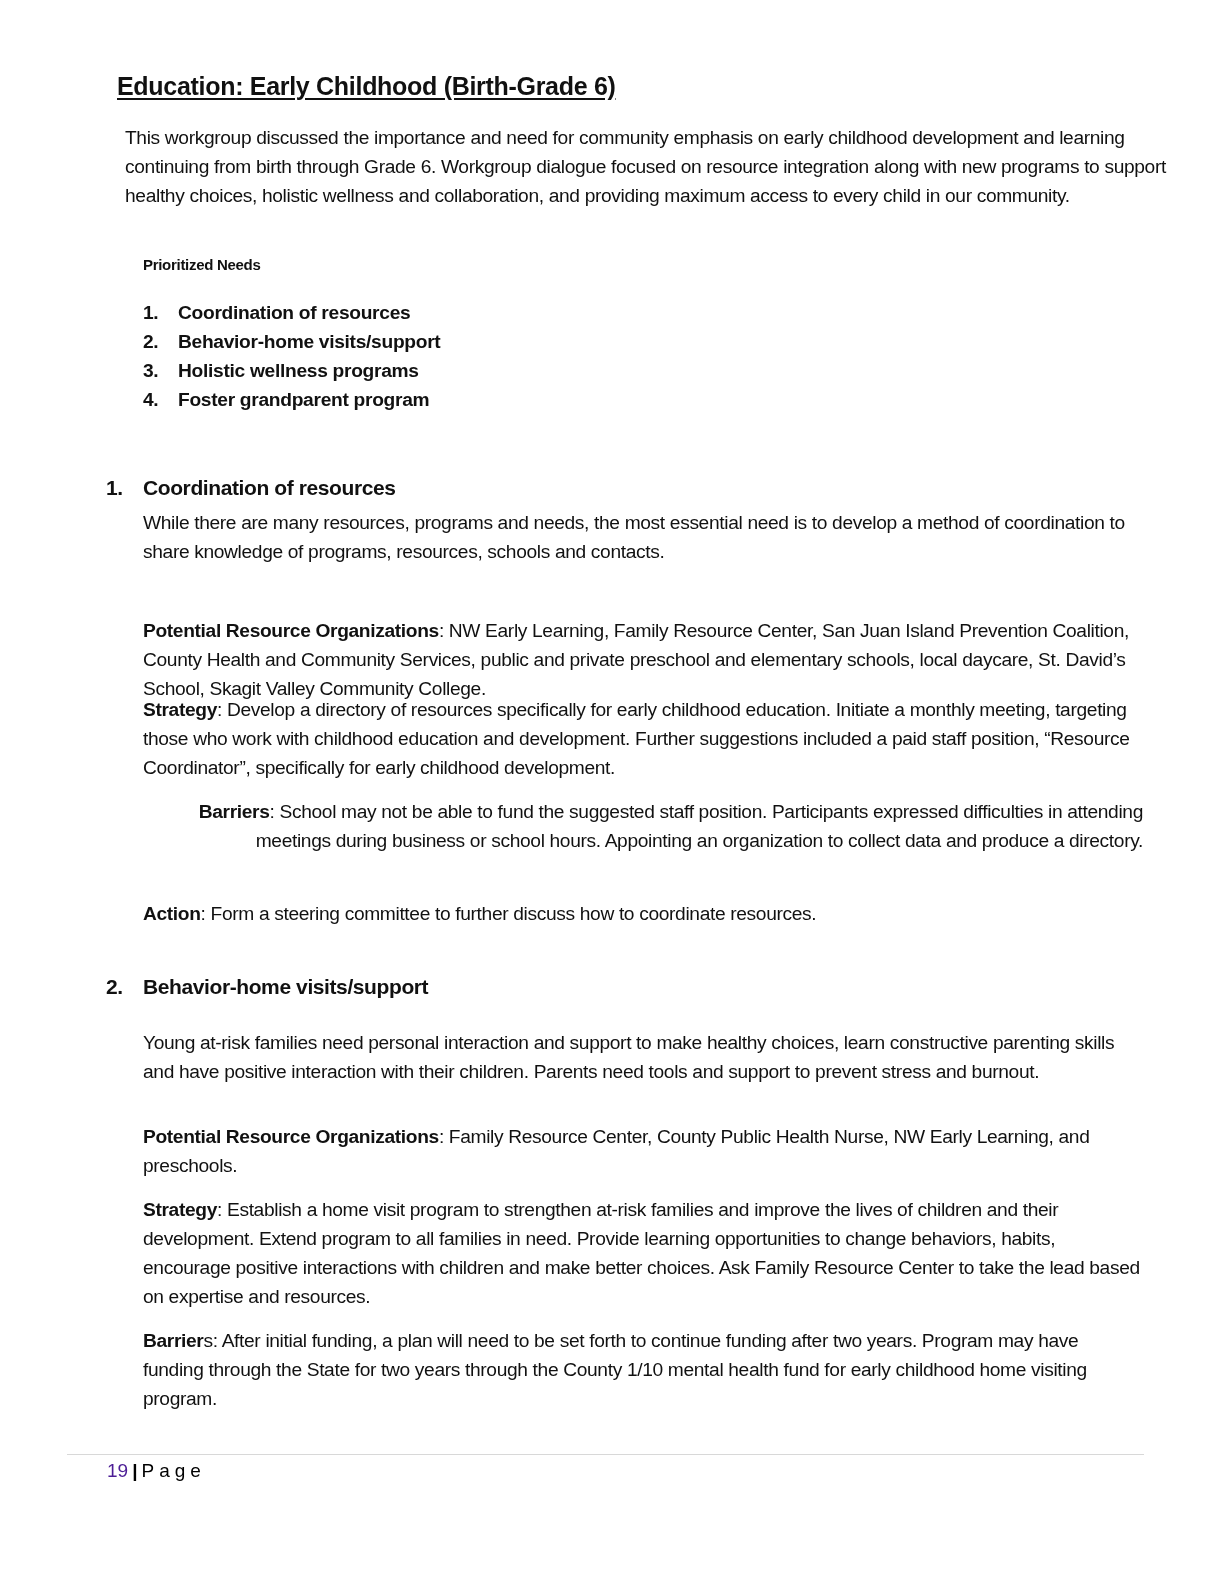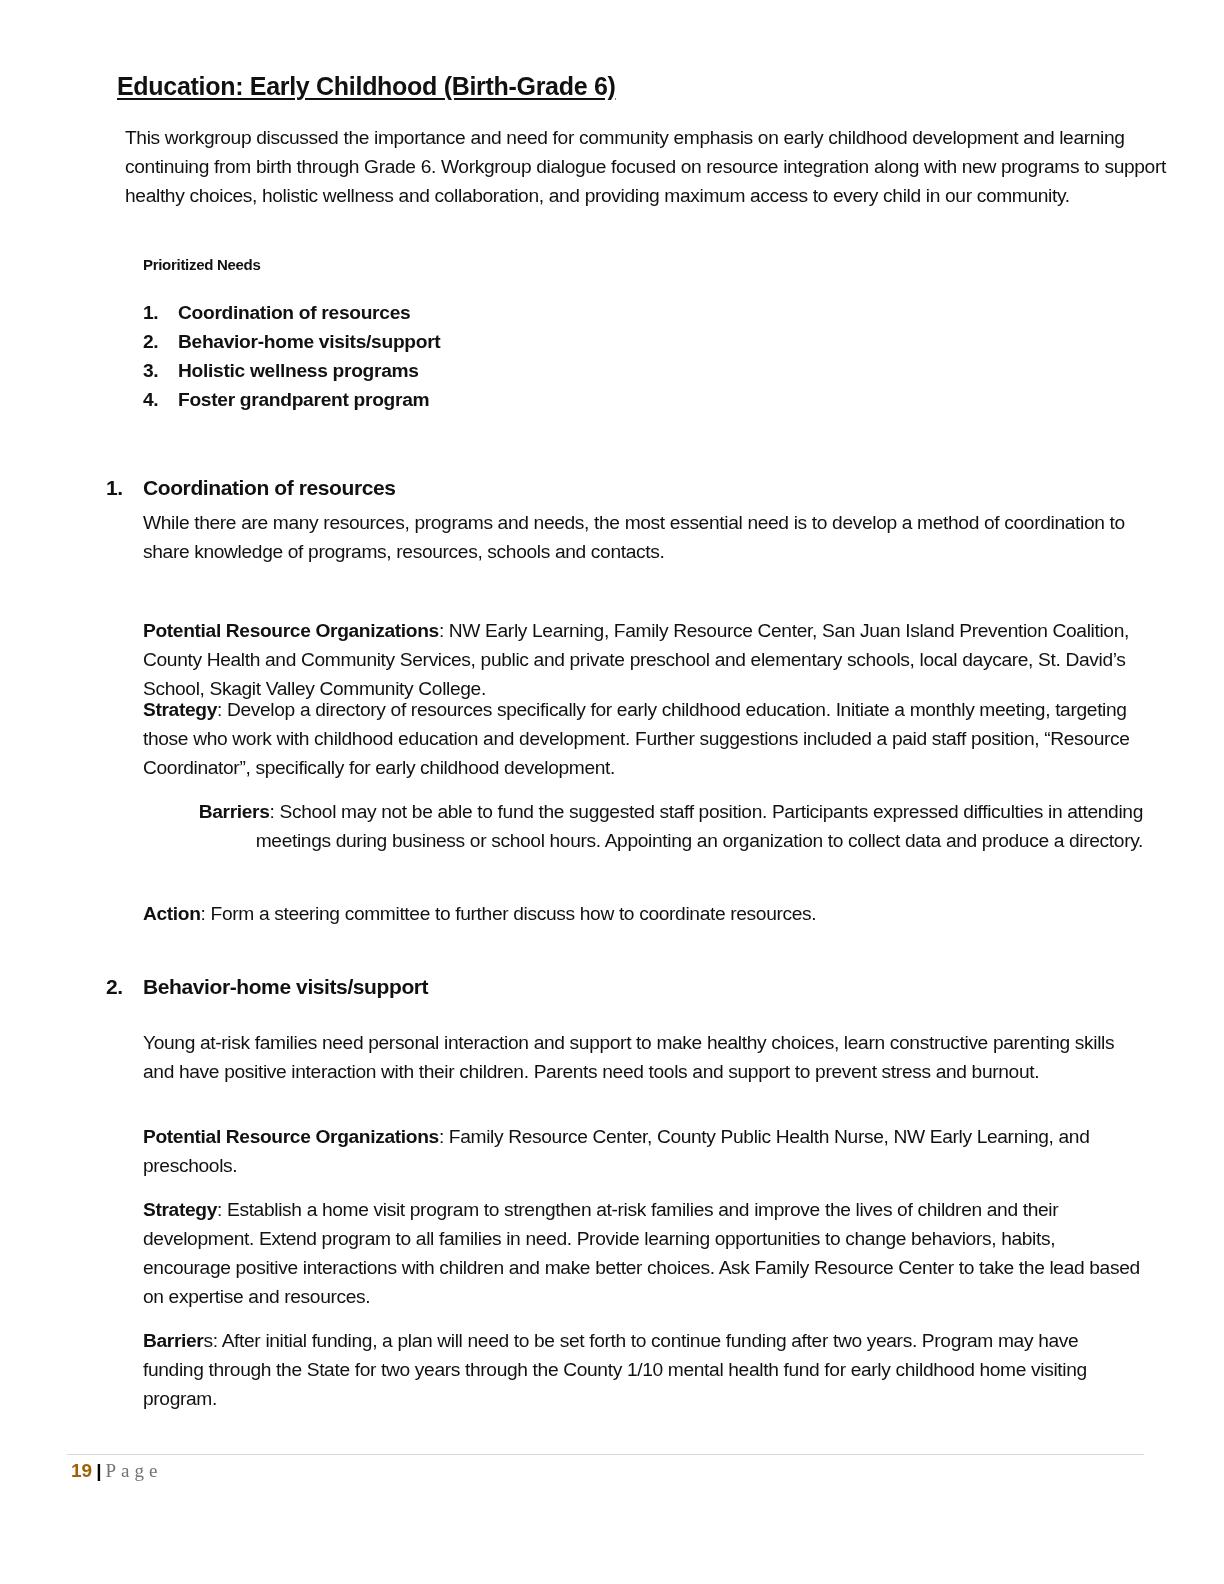--- a/index.html
+++ b/index.html
@@ -33,23 +33,23 @@
     }
     .section-heading .num { width: 37px; display: inline-block; }
     .body { left: 143px; width: 1000px; }
     .label { font-weight: bold; }
     .footer-rule {
       position: absolute; left: 67px; top: 1454px; width: 1077px; height: 1px; background: #d8d8d8;
     }
     .footer {
       position: absolute; left: 71px; top: 1460px; font-size: 19px; white-space: nowrap;
     }
-    .footer .pno { font-weight: bold; color: #a16207; }
+    .footer .pno { font-weight: normal; color: #4c1d95; margin-left: 36px; }
     .footer .sep { font-weight: bold; color: #000; margin: 0 4px; }
-    .footer .pword { color: #737373; letter-spacing: 5px; font-family: Liberation Serif, serif; }
+    .footer .pword { color: #000000; letter-spacing: 5px; }
   </style>
 </head>
 <body>
 
 <div class="page-title">Education: Early Childhood (Birth-Grade 6)</div>
 
 <p class="para intro">This workgroup discussed the importance and need for community emphasis on early childhood development and learning continuing from birth through Grade 6. Workgroup dialogue focused on resource integration along with new programs to support healthy choices, holistic wellness and collaboration, and providing maximum access to every child in our community.</p>
 
 <div class="needs-heading">Prioritized Needs</div>
 

